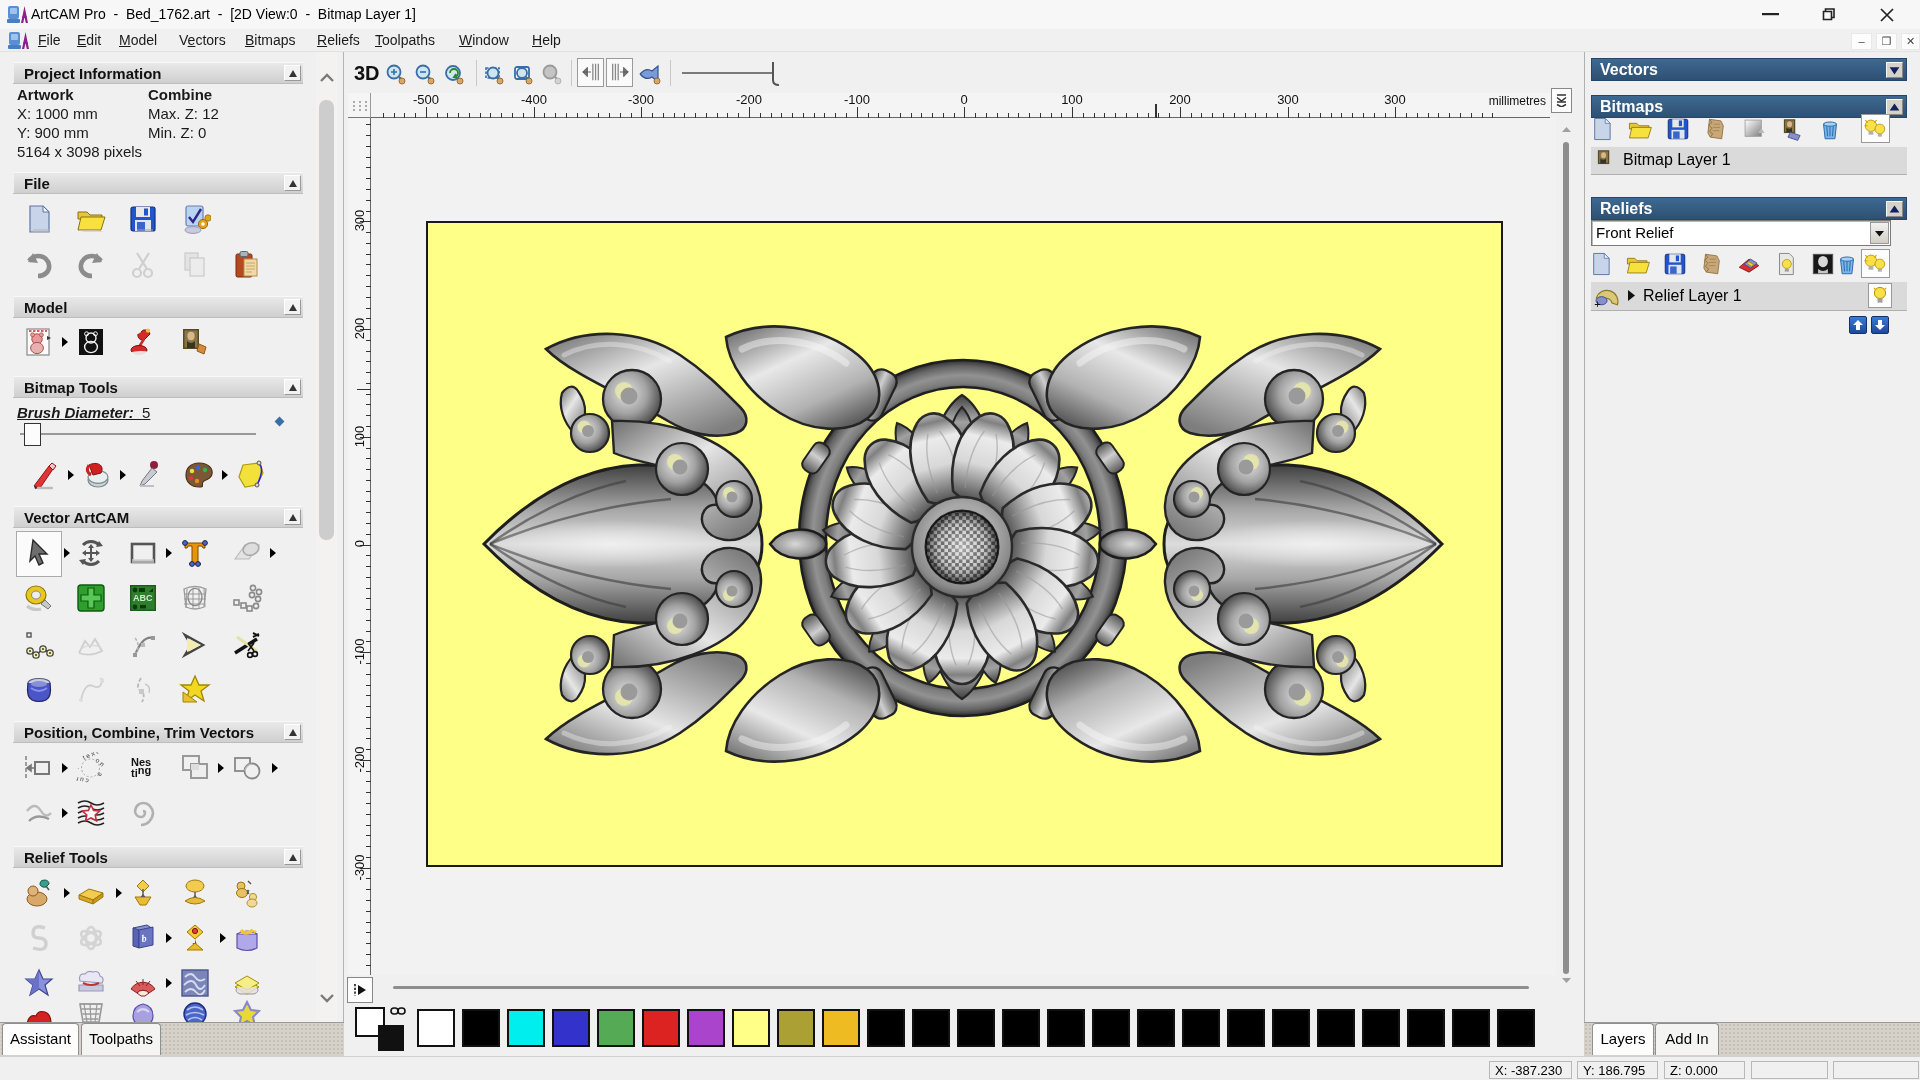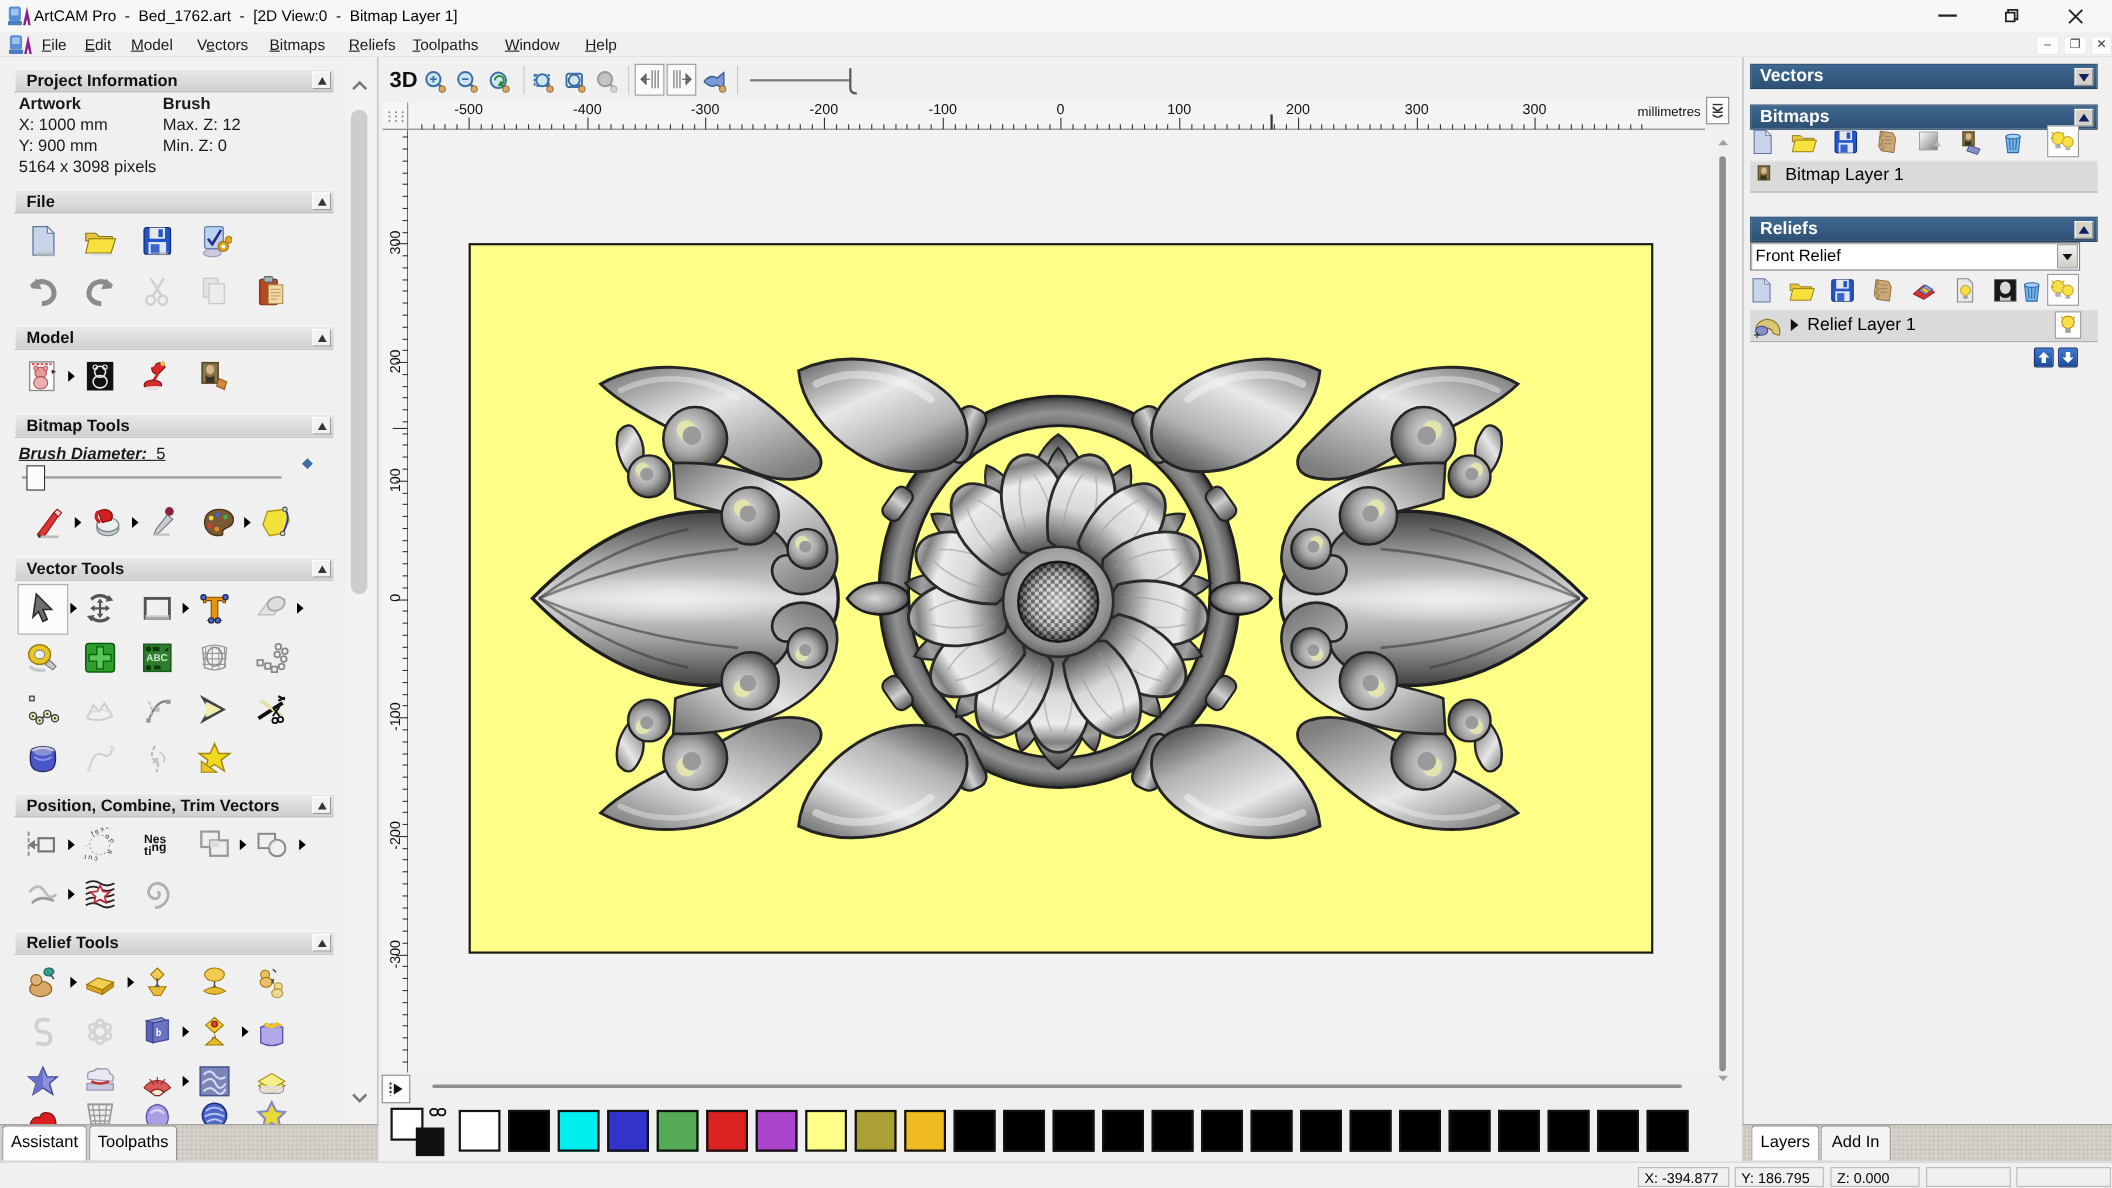--- a/index.html
+++ b/index.html
@@ -93,21 +93,21 @@
   <div class="mdibtn" style="left:1851px;">–</div>
   <div class="mdibtn" style="left:1876px;">❐</div>
   <div class="mdibtn" style="left:1901px; width:19px;">✕</div>
 </div>
 <div id="leftpanel" class="abs">
   <div class="sech" style="top:10px;">
       <span>Project Information</span>
       <div class="upbtn"></div>
     </div>
   <div class="ptxt pb" style="left:17px;top:34px;">Artwork</div>
-  <div class="ptxt pb" style="left:148px;top:34px;">Brush</div>
+  <div class="ptxt pb" style="left:148px;top:34px;">Combine</div>
   <div class="ptxt" style="left:17px;top:53px;">X: 1000 mm</div>
   <div class="ptxt" style="left:148px;top:53px;">Max. Z: 12</div>
   <div class="ptxt" style="left:17px;top:72px;">Y: 900 mm</div>
   <div class="ptxt" style="left:148px;top:72px;">Min. Z: 0</div>
   <div class="ptxt" style="left:17px;top:91px;">5164 x 3098 pixels</div>
 
   <div class="sech" style="top:120px;">
       <span>File</span>
       <div class="upbtn"></div>
     </div>
@@ -118,21 +118,21 @@
   <div class="sech" style="top:324px;">
       <span>Bitmap Tools</span>
       <div class="upbtn"></div>
     </div>
   <div class="ptxt" style="left:17px;top:352px;font-style:italic;font-weight:bold;text-decoration:underline;">Brush Diameter:&nbsp; <span style="font-style:normal;font-weight:normal;">5</span></div>
   <div class="abs" style="left:20px;top:381px;width:236px;height:2px;background:#999;"></div>
   <div class="abs" style="left:24px;top:371px;width:17px;height:23px;background:#fcfcfc;border:1.5px solid #333;"></div>
   <div class="abs" style="left:276px;top:366px;width:7px;height:7px;background:#3a6ea5;transform:rotate(45deg);"></div>
 
   <div class="sech" style="top:454px;">
-      <span>Vector Tools</span>
+      <span>Vector ArtCAM</span>
       <div class="upbtn"></div>
     </div>
   <div class="abs" style="left:16px;top:479px;width:46px;height:46px;background:#fbfbfb;border:1px solid #aaa;"></div>
 
   <div class="sech" style="top:669px;">
       <span>Position, Combine, Trim Vectors</span>
       <div class="upbtn"></div>
     </div>
   <div class="sech" style="top:794px;">
       <span>Relief Tools</span>
@@ -1342,18 +1342,18 @@
   <div class="abs" style="left:286px;top:264px;width:18px;height:18px;background:linear-gradient(180deg,#3a7ad8,#1c4a9a);border:1px solid #12306a;border-radius:2px;"></div>
   <svg class="abs" style="left:289px;top:267px;" width="12" height="12" viewBox="0 0 12 12">
       <path d="M6,11 L1,6 H4 V1 H8 V6 H11 z" fill="#fff"></path>
     </svg>
 </div>
 <div id="rtabs" class="abs">
   <div class="tab" style="left:8px; width:62px;">Layers</div>
   <div class="tab" style="left:71px; width:64px; background:#f4f4f2;">Add In</div>
 </div>
 <div id="statusbar" class="abs">
-  <div class="sbox" style="left:1489px; width:83px;">X: -394.877</div>
+  <div class="sbox" style="left:1489px; width:83px;">X: -387.230</div>
   <div class="sbox" style="left:1577px; width:81px;">Y: 186.795</div>
   <div class="sbox" style="left:1664px; width:81px;">Z: 0.000</div>
   <div class="sbox" style="left:1751px; width:77px;"></div>
   <div class="sbox" style="left:1833px; width:86px;"></div>
 </div>
 
 </body></html>

